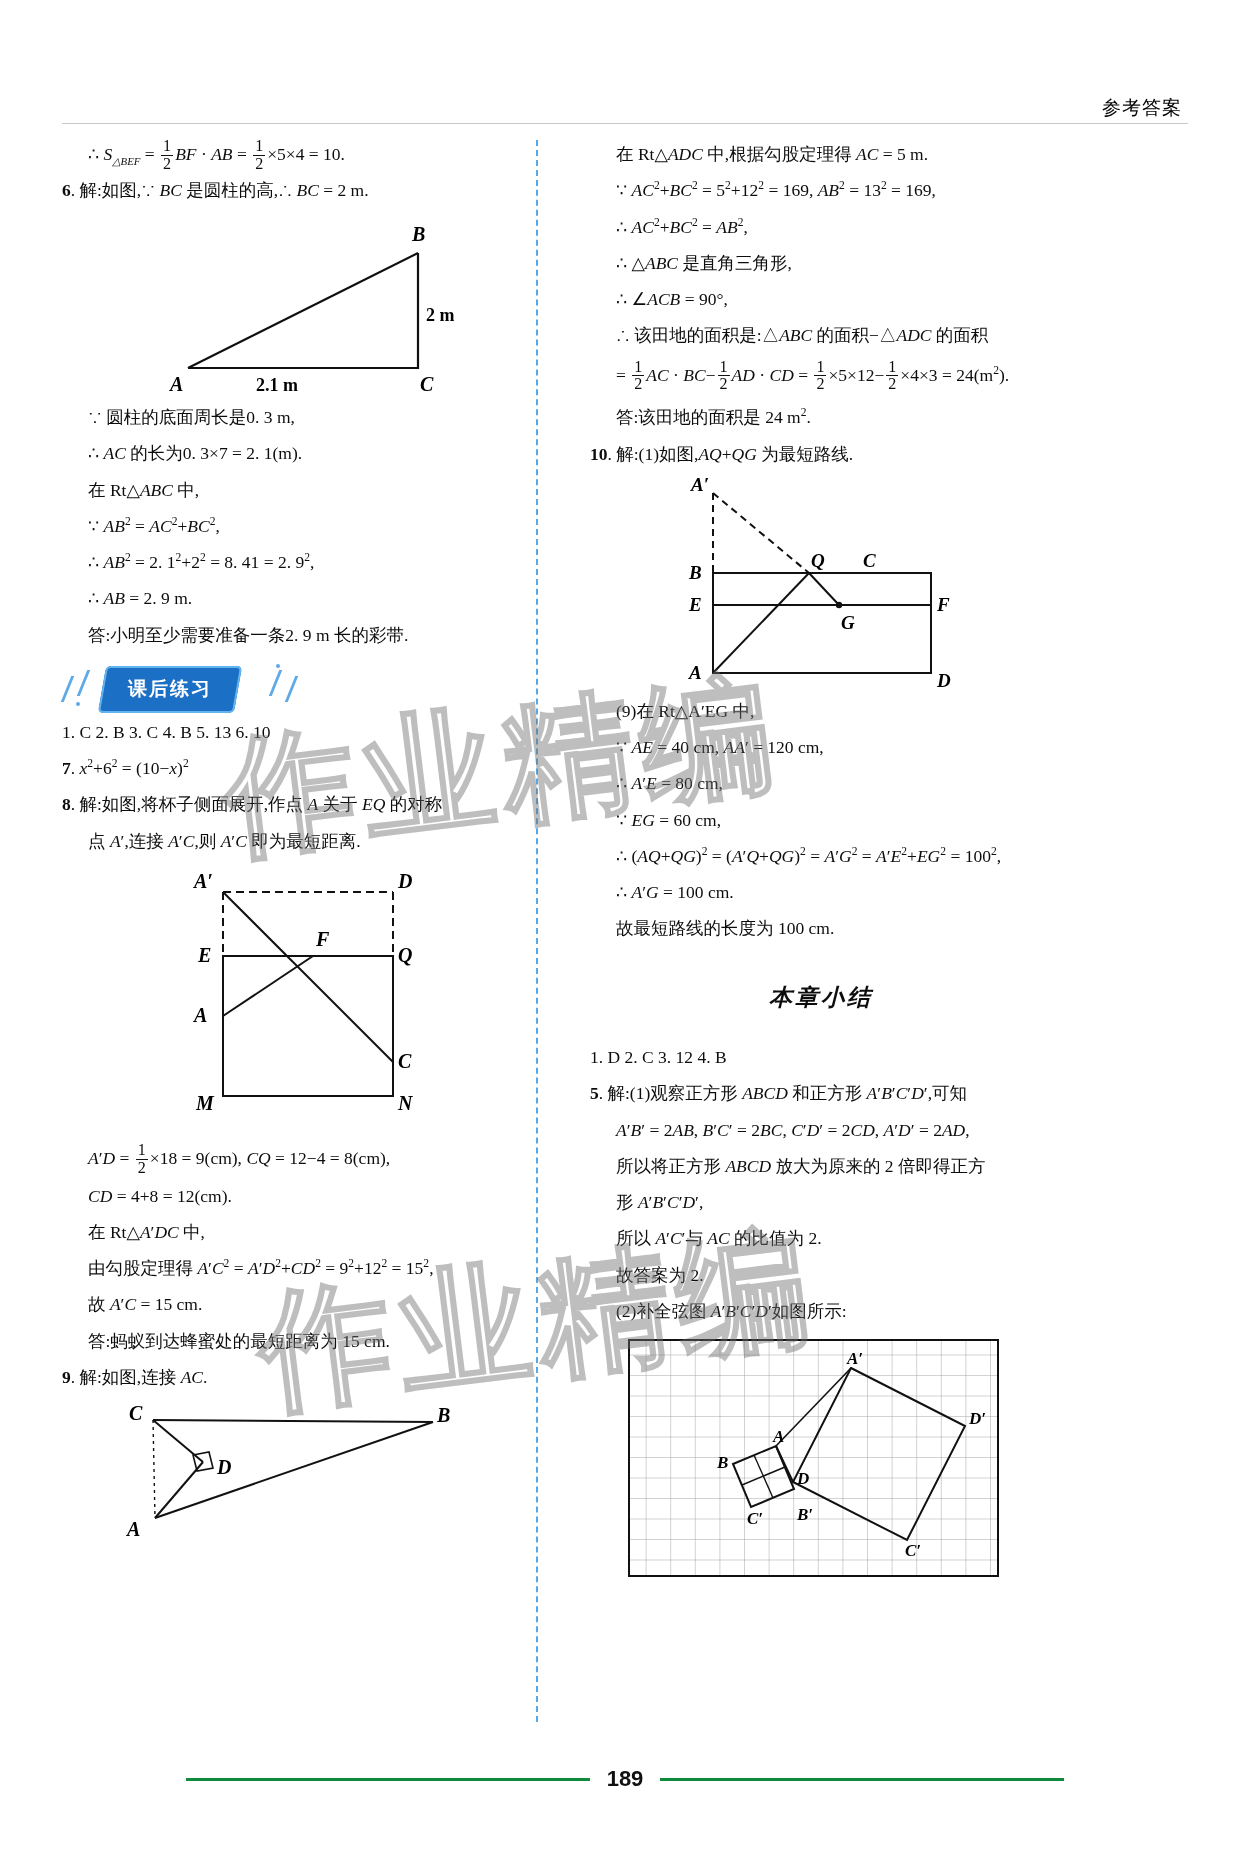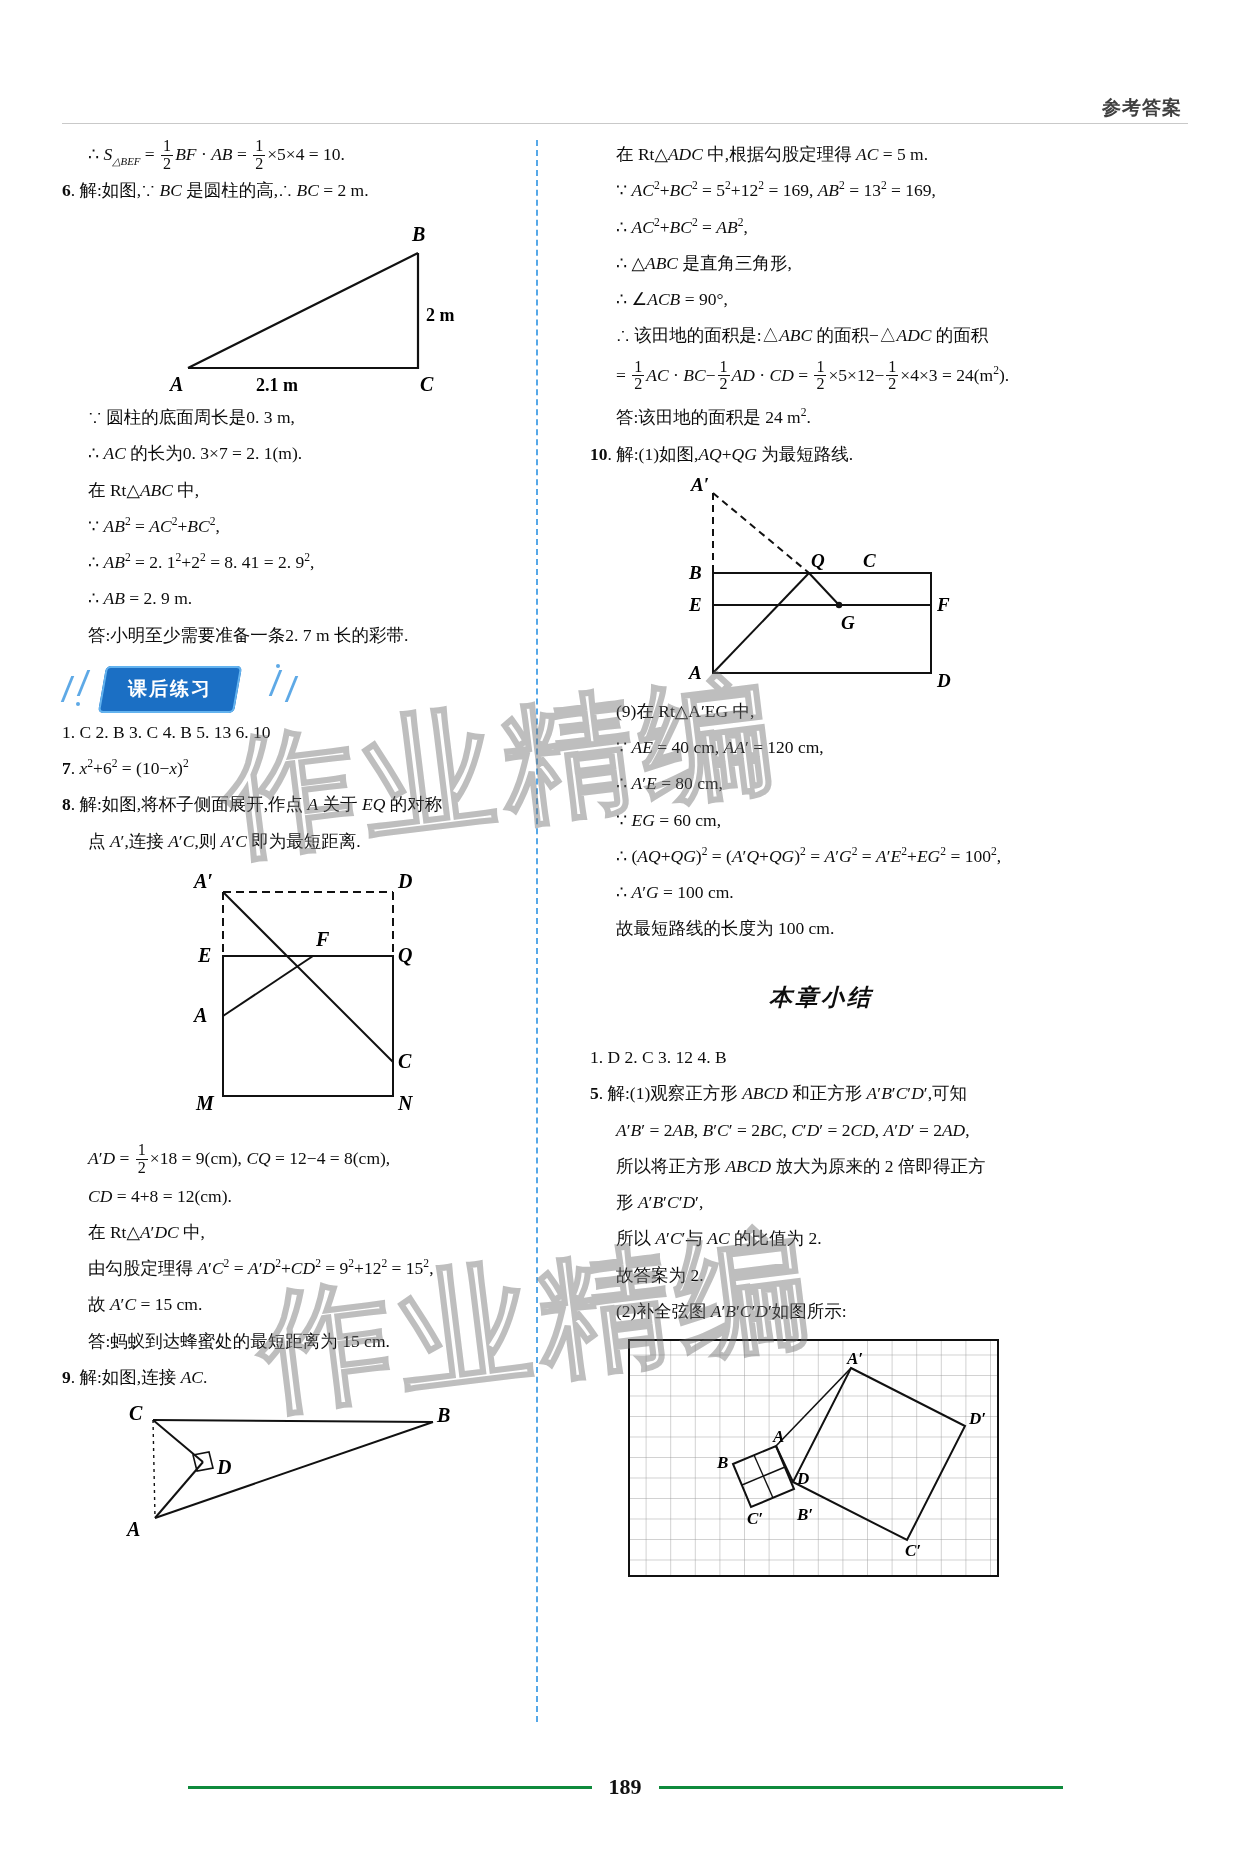--- a/index.html
+++ b/index.html
@@ -12,22 +12,22 @@
     overflow:hidden;
   }
   .page{
     position:absolute; inset:0;
     box-sizing:border-box;
   }
   
   .header-right{
     position:absolute; top:95px; right:68px;
     font-family:"Liberation Sans", sans-serif;
-    font-size:19px; font-weight:bold;
-    color:#404040; letter-spacing:1px;
+    font-size:19px; font-weight:normal;
+    color:#000000; letter-spacing:1px;
   }
   
   .rule-top{
     position:absolute; top:123px; left:62px; right:62px;
     height:1px; background:#c9c9c9;
   }
   
   .col{
     position:absolute; top:138px;
     width:462px;
@@ -93,22 +93,22 @@
   .footer{
     position:absolute; bottom:52px; left:0; right:0;
     text-align:center;
   }
   .footer .bar{
     display:inline-block; vertical-align:middle;
     width:404px;height:3px;background:#0f8a3c;
   }
   .footer .pn{
     display:inline-block; vertical-align:middle;
-    font-family:Liberation Serif, serif;
-    font-weight:bold; font-size:22px; margin:0 13px;
+    font-family:Liberation Sans, sans-serif;
+    font-weight:bold; font-size:22px; margin:8px 13px;
     color:#111;
   }
   
   .wm{
     position:absolute;
     font-family:"Liberation Sans", sans-serif;
     font-weight:bold;
     color:transparent;
     -webkit-text-stroke:2px rgba(110,110,110,.45);
     pointer-events:none;
@@ -150,21 +150,21 @@
         <text x="128" y="178" font-family="Liberation Serif, serif" font-size="18" font-weight="bold">2.1 m</text>
       </svg>
     </div>
 
     <p class="ln ind">∵ 圆柱的底面周长是0. 3 m,</p>
     <p class="ln ind">∴ <i>AC</i> 的长为0. 3×7 = 2. 1(m).</p>
     <p class="ln ind">在 Rt△<i>ABC</i> 中,</p>
     <p class="ln ind">∵ <i>AB</i><sup>2</sup> = <i>AC</i><sup>2</sup>+<i>BC</i><sup>2</sup>,</p>
     <p class="ln ind">∴ <i>AB</i><sup>2</sup> = 2. 1<sup>2</sup>+2<sup>2</sup> = 8. 41 = 2. 9<sup>2</sup>,</p>
     <p class="ln ind">∴ <i>AB</i> = 2. 9 m.</p>
-    <p class="ln ind">答:小明至少需要准备一条2. 7 m 长的彩带.</p>
+    <p class="ln ind">答:小明至少需要准备一条2. 9 m 长的彩带.</p>
 
     <div class="badge-wrap">
       <span class="slash" style="left:4px; top:12px;"></span>
       <span class="slash" style="left:20px; top:6px;"></span>
       <span class="dotdot" style="left:14px; top:38px;"></span>
       <span class="badge"><span>课后练习</span></span>
       <span class="slash" style="left:212px; top:6px;"></span>
       <span class="slash" style="left:228px; top:12px;"></span>
       <span class="dotdot" style="left:214px; top:0px;"></span>
     </div>

